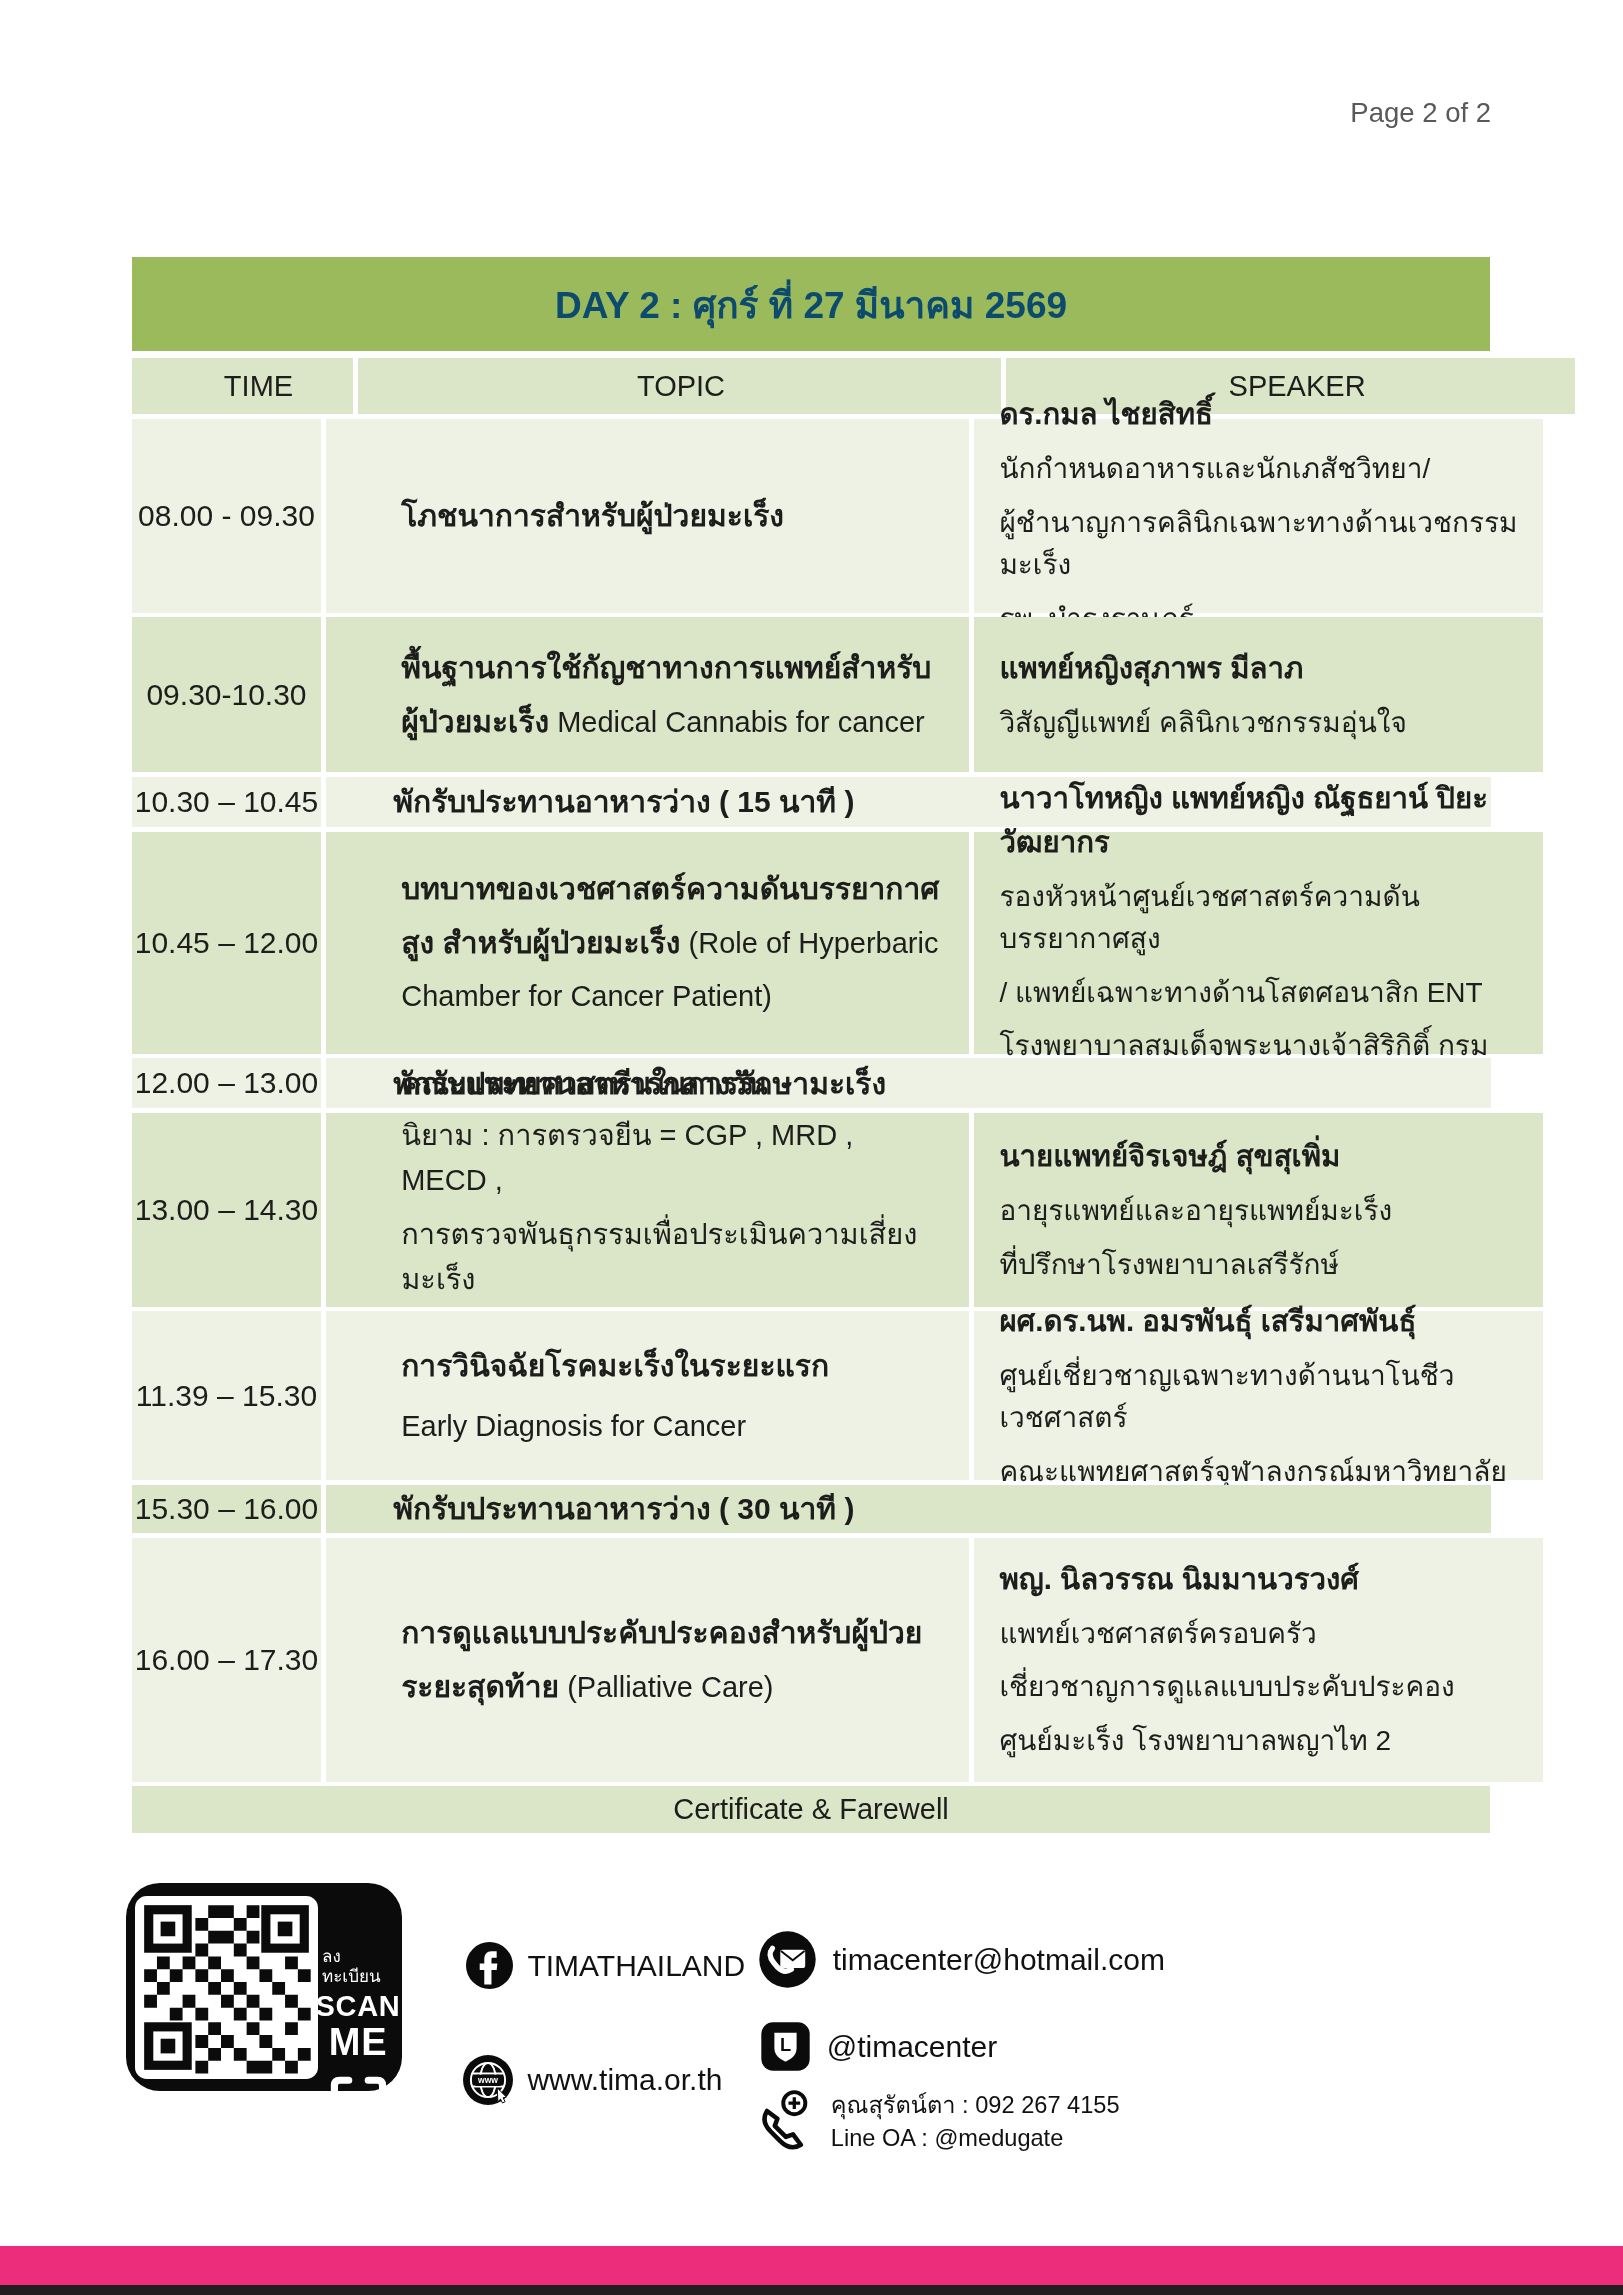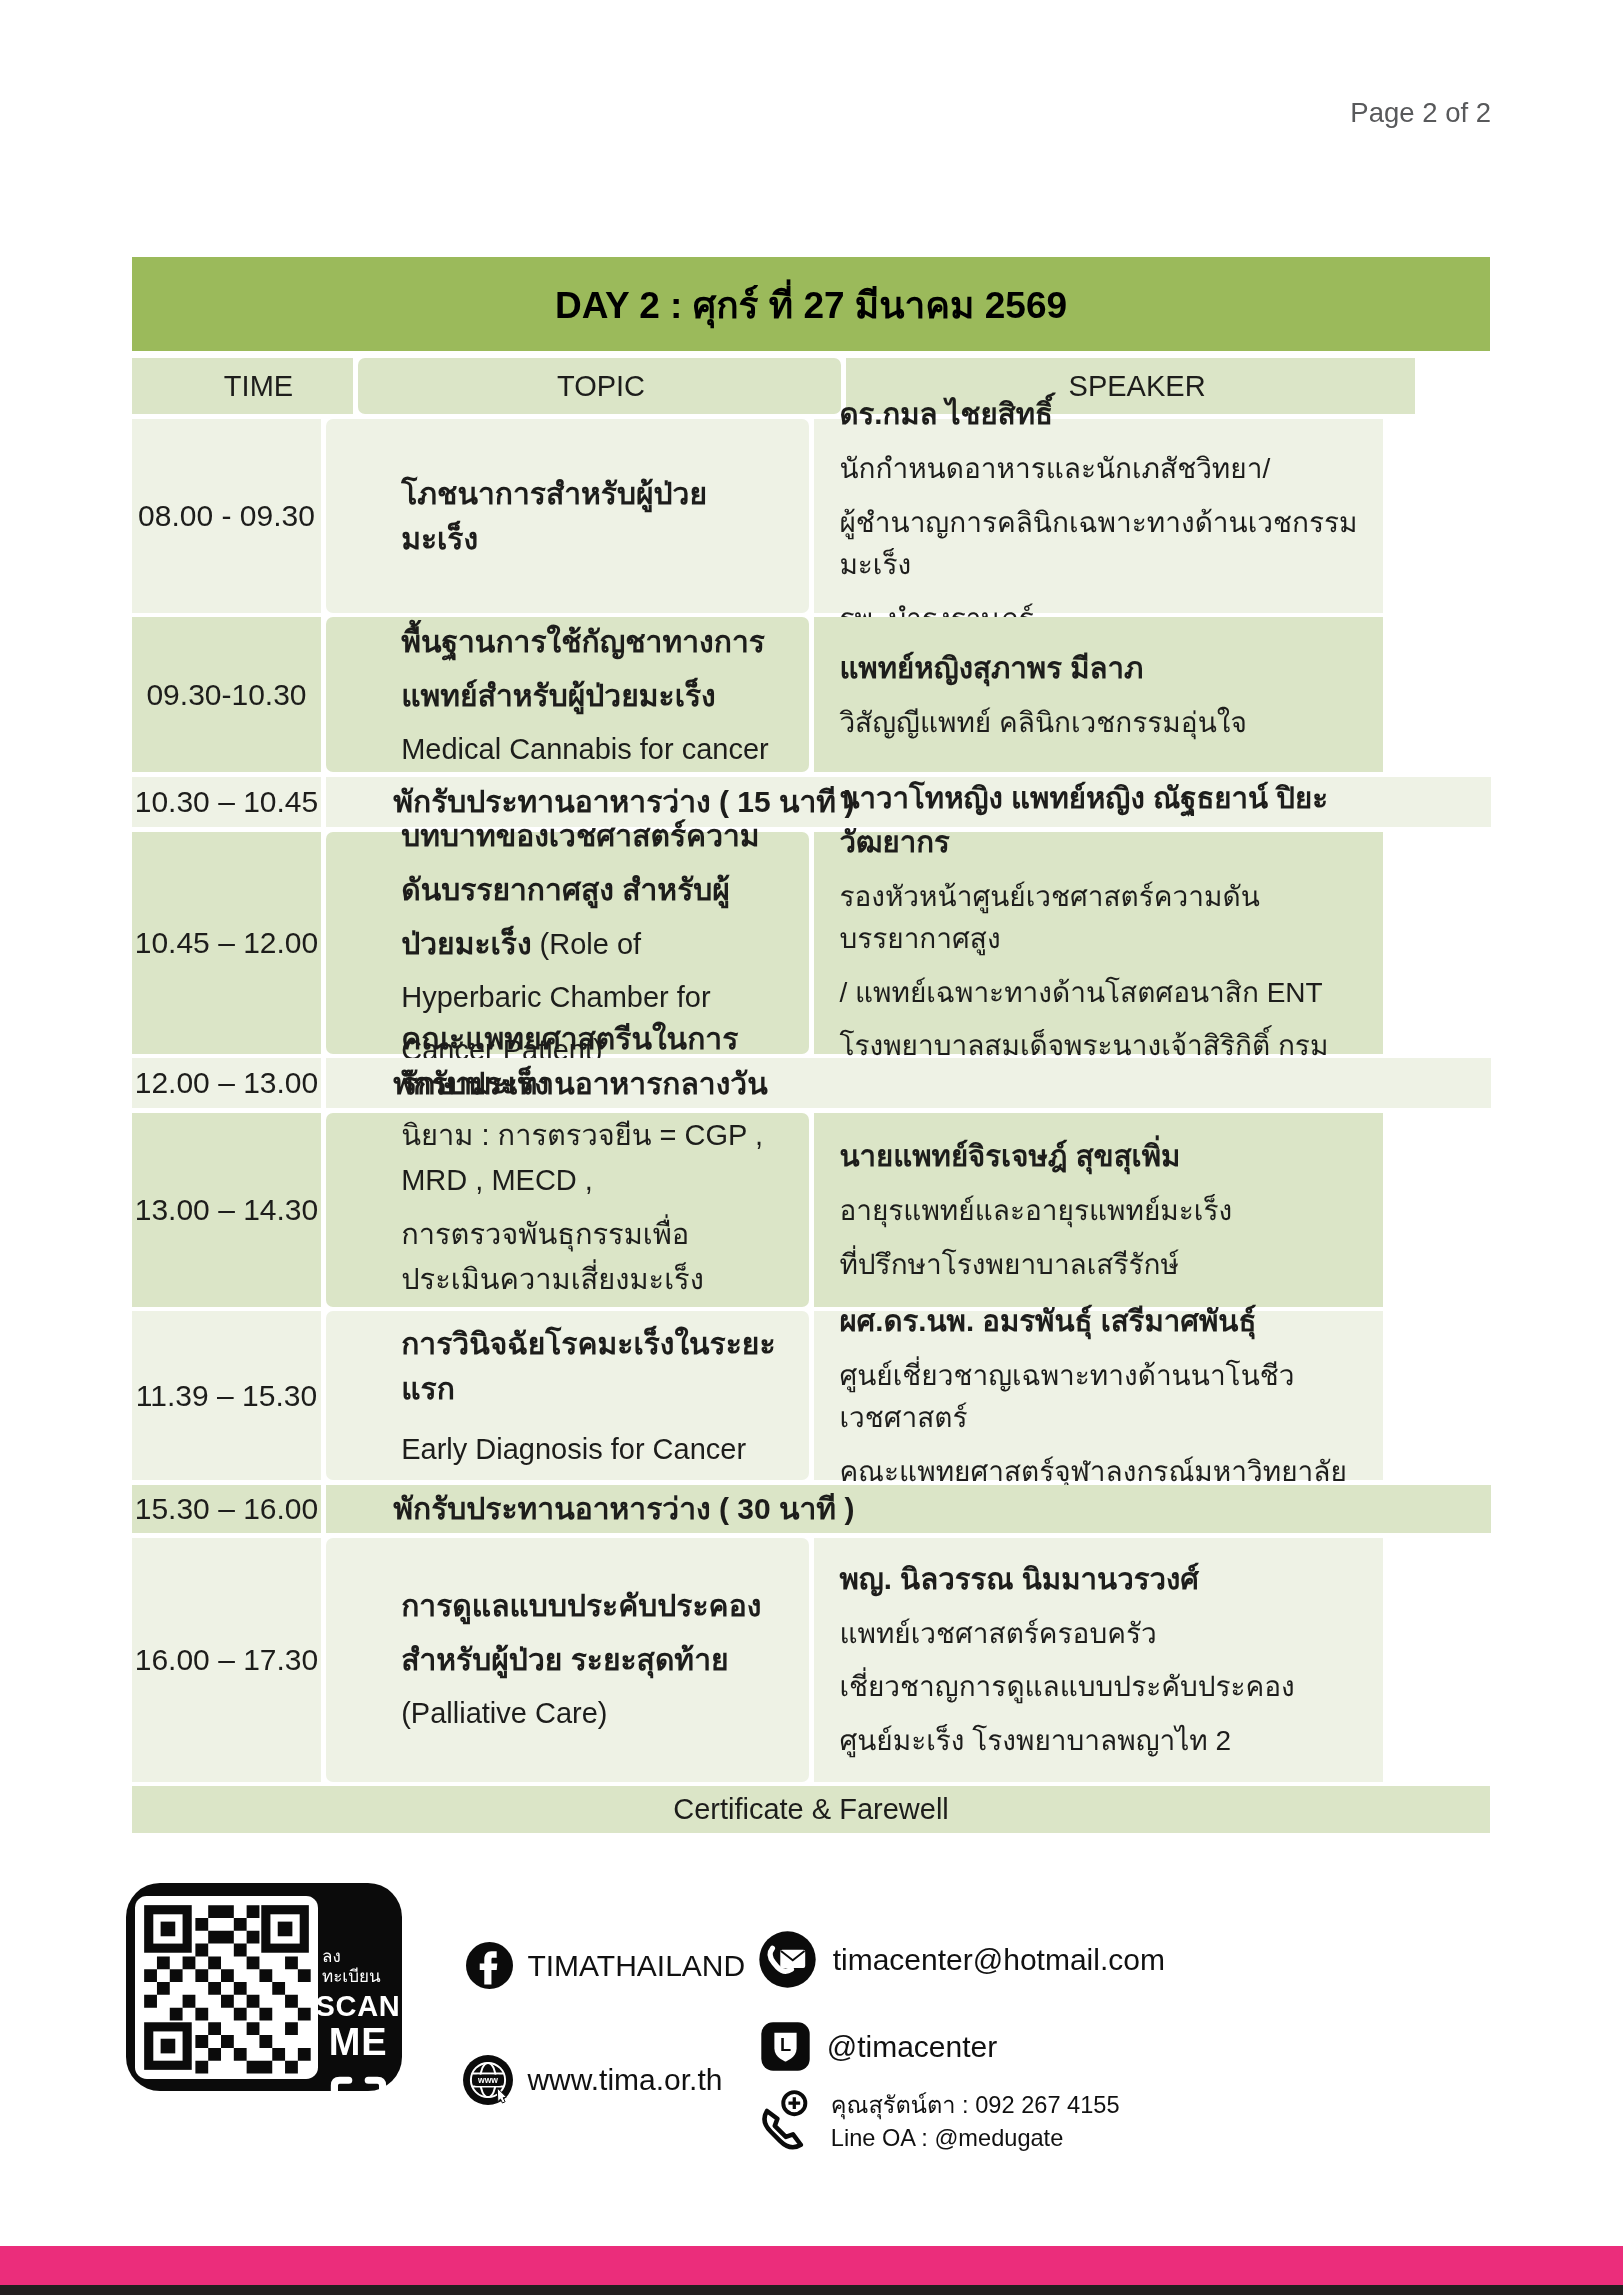--- a/index.html
+++ b/index.html
@@ -3,28 +3,28 @@
 <meta charset="utf-8">
 <style>
   html,body{margin:0;padding:0;background:#ffffff;}
   body{font-family:"Liberation Sans",sans-serif;color:#1d1d1b;}
   .page{position:relative;width:1623px;height:2295px;background:#ffffff;overflow:hidden;}
 
   .page-number{position:absolute;top:97px;right:132px;font-size:27.5px;color:#58595b;}
 
   .schedule{position:absolute;left:132px;top:257px;width:1358px;}
   .title-bar{height:94px;background:#9bba5b;display:flex;align-items:center;justify-content:center;
-             font-size:37px;font-weight:bold;color:#000000;margin-bottom:7.2px;}
+             font-size:37px;font-weight:bold;color:#0c4a6e;margin-bottom:7.2px;}
   .row{display:flex;gap:5.2px;margin-bottom:4.6px;}
   .light{background:#eef2e5;}
   .dark{background:#dbe5c7;}
   .cell-time{width:189px;flex:none;display:flex;align-items:center;justify-content:center;
              font-size:30px;text-align:center;}
-  .cell-topic{width:483px;flex:none;display:flex;flex-direction:column;justify-content:center;
-              padding:10.5px 29.4px 10.5px 75px;box-sizing:border-box;font-size:29px;border-radius:7px;}
+  .cell-topic{width:643px;flex:none;display:flex;flex-direction:column;justify-content:center;
+              padding:10.5px 29.4px 10.5px 75px;box-sizing:border-box;font-size:29px;}
   .cell-speaker{width:569px;flex:none;display:flex;flex-direction:column;justify-content:center;
                 padding:10.5px 19.6px 10.5px 25px;box-sizing:border-box;font-size:28px;}
   .cell-merged{width:1165px;flex:none;display:flex;align-items:center;
                padding-left:67px;box-sizing:border-box;font-size:30px;font-weight:bold;}
   .header-row{height:56px;}
   .header-row .hcell{display:flex;align-items:center;justify-content:center;font-size:29px;font-weight:400;padding-left:32px;}
   .topic-title{font-weight:bold;font-size:30px;margin:5.2px 0;line-height:1.5;}
   .topic-sub{margin:11.8px 0 5.2px;line-height:1.5;}
   .topic-line{margin:4.6px 0;line-height:1.55;}
   .topic-inline{line-height:1.8;margin:0;}

